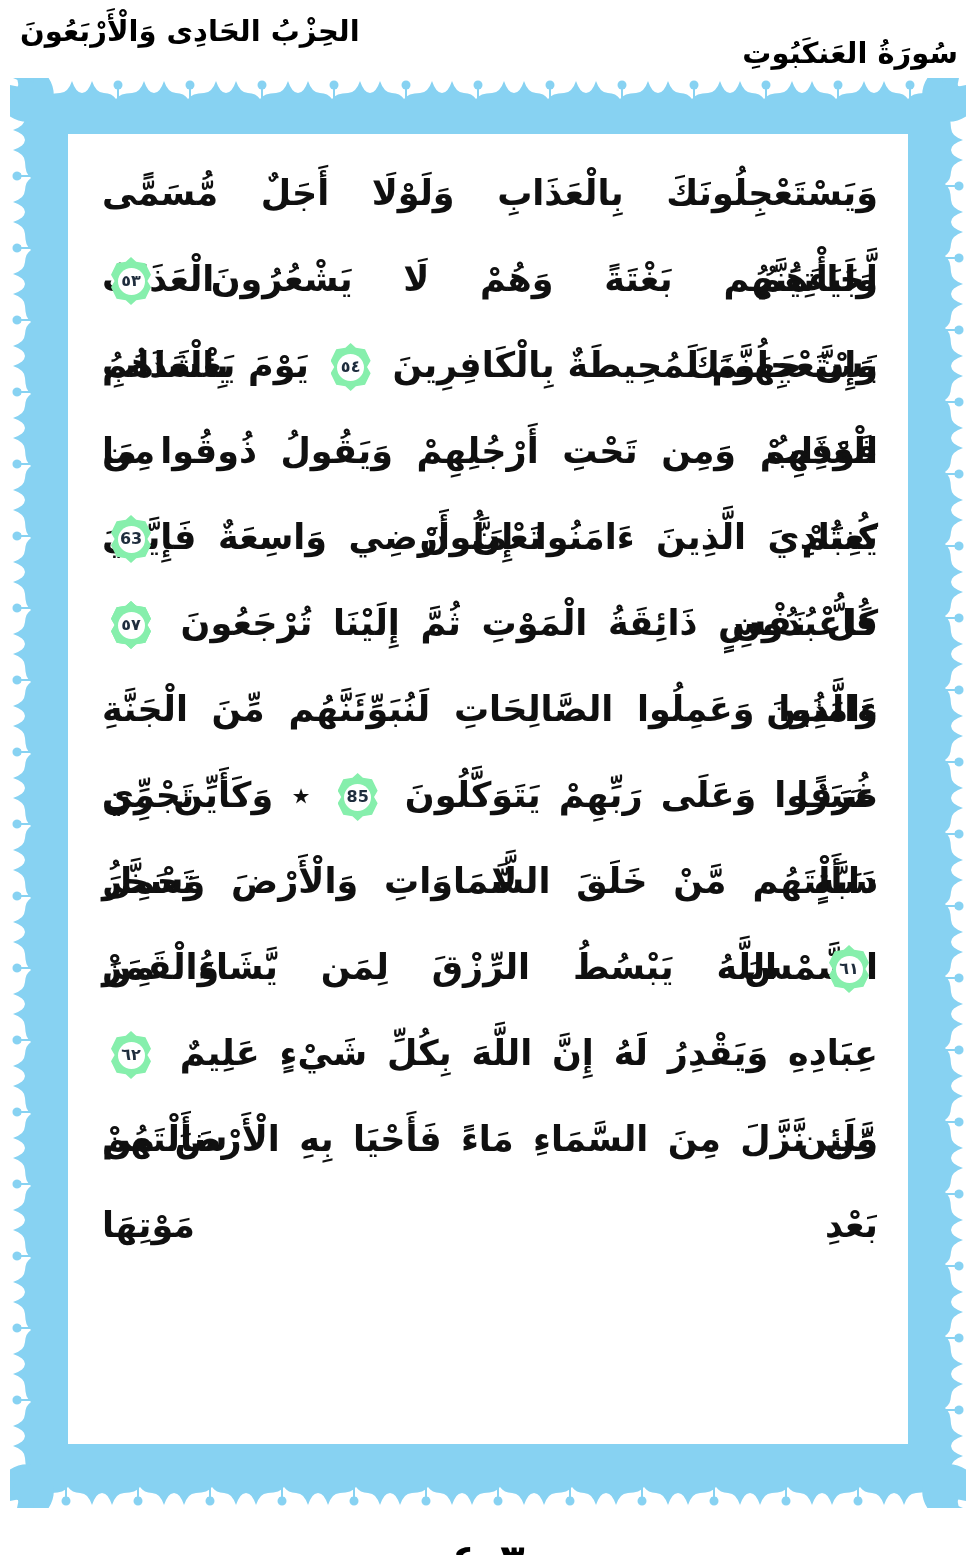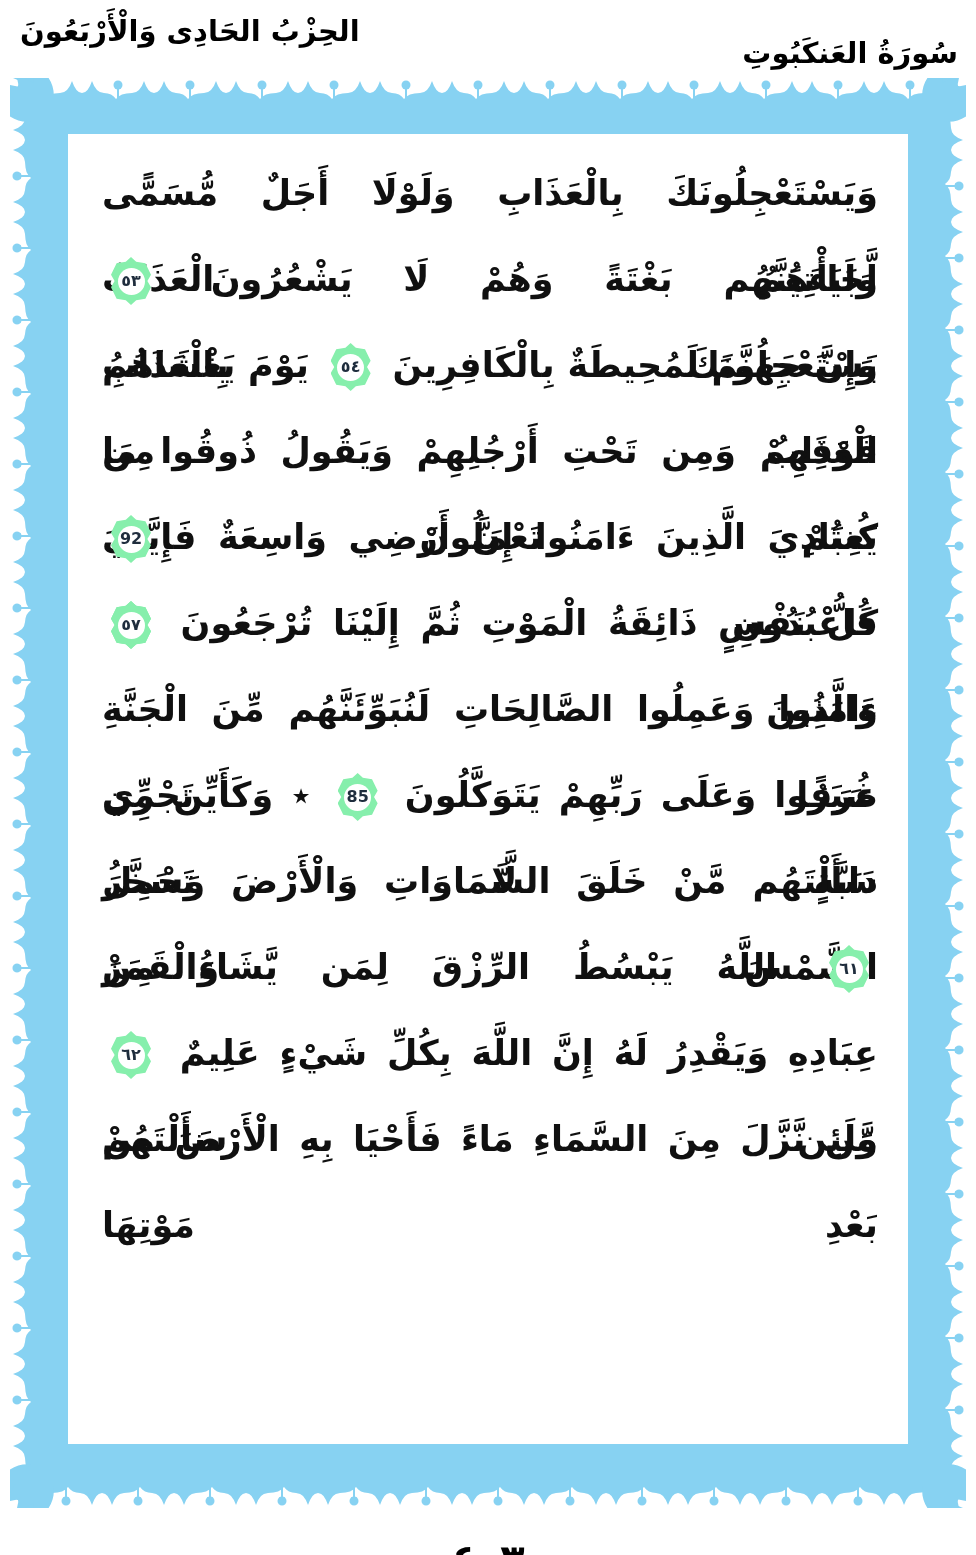--- a/index.html
+++ b/index.html
@@ -106,21 +106,21 @@
       </g>
 
     <rect x="22" y="22" width="912" height="1386" fill="#87D2F2"></rect>
     <rect x="58" y="56" width="840" height="1310" fill="#ffffff"></rect>
   </svg>
 
   <div class="textblock">
       <div class="line"><span class="txt">وَيَسْتَعْجِلُونَكَ بِالْعَذَابِ وَلَوْلَا أَجَلٌ مُّسَمًّى لَّجَاءَهُمُ الْعَذَابُ</span></div>
       <div class="line"><span class="txt">وَلَيَأْتِيَنَّهُم بَغْتَةً وَهُمْ لَا يَشْعُرُونَ</span> <span class="aya"><b>٥٣</b></span> <span class="txt">يَسْتَعْجِلُونَكَ بِالْعَذَابِ</span></div>
       <div class="line"><span class="txt">وَإِنَّ جَهَنَّمَ لَمُحِيطَةٌ بِالْكَافِرِينَ</span> <span class="aya"><b>٥٤</b></span> <span class="txt">يَوْمَ يَغْشَاهُمُ الْعَذَابُ مِن</span></div>
-      <div class="line"><span class="txt">فَوْقِهِمْ وَمِن تَحْتِ أَرْجُلِهِمْ وَيَقُولُ ذُوقُوا مَا كُنتُمْ تَعْمَلُونَ</span> <span class="aya"><b>92</b></span></div>
+      <div class="line"><span class="txt">فَوْقِهِمْ وَمِن تَحْتِ أَرْجُلِهِمْ وَيَقُولُ ذُوقُوا مَا كُنتُمْ تَعْمَلُونَ</span> <span class="aya"><b>63</b></span></div>
       <div class="line"><span class="txt">يَعِبَادِيَ الَّذِينَ ءَامَنُوا إِنَّ أَرْضِي وَاسِعَةٌ فَإِيَّايَ فَاعْبُدُونِ</span> <span class="aya"><b>٥٦</b></span></div>
       <div class="line"><span class="txt">كُلُّ نَفْسٍ ذَائِقَةُ الْمَوْتِ ثُمَّ إِلَيْنَا تُرْجَعُونَ</span> <span class="aya"><b>٥٧</b></span> <span class="txt">وَالَّذِينَ</span></div>
       <div class="line"><span class="txt">ءَامَنُوا وَعَمِلُوا الصَّالِحَاتِ لَنُبَوِّئَنَّهُم مِّنَ الْجَنَّةِ غُرَفًا تَجْرِي</span></div>
       <div class="line"><span class="txt">صَبَرُوا وَعَلَى رَبِّهِمْ يَتَوَكَّلُونَ</span> <span class="aya"><b>85</b></span> <span class="txt">٭ وَكَأَيِّن مِّن دَابَّةٍ لَّا تَحْمِلُ</span></div>
       <div class="line"><span class="txt">سَأَلْتَهُم مَّنْ خَلَقَ السَّمَاوَاتِ وَالْأَرْضَ وَسَخَّرَ الشَّمْسَ وَالْقَمَرَ</span></div>
       <div class="line"> <span class="aya"><b>٦١</b></span> <span class="txt">اللَّهُ يَبْسُطُ الرِّزْقَ لِمَن يَّشَاءُ مِنْ</span></div>
       <div class="line"><span class="txt">عِبَادِهِ وَيَقْدِرُ لَهُ إِنَّ اللَّهَ بِكُلِّ شَيْءٍ عَلِيمٌ</span> <span class="aya"><b>٦٢</b></span> <span class="txt">وَلَئِن سَأَلْتَهُم</span></div>
       <div class="line"><span class="txt">مَّن نَّزَّلَ مِنَ السَّمَاءِ مَاءً فَأَحْيَا بِهِ الْأَرْضَ مِنْ بَعْدِ مَوْتِهَا</span></div>
     </div>
 

